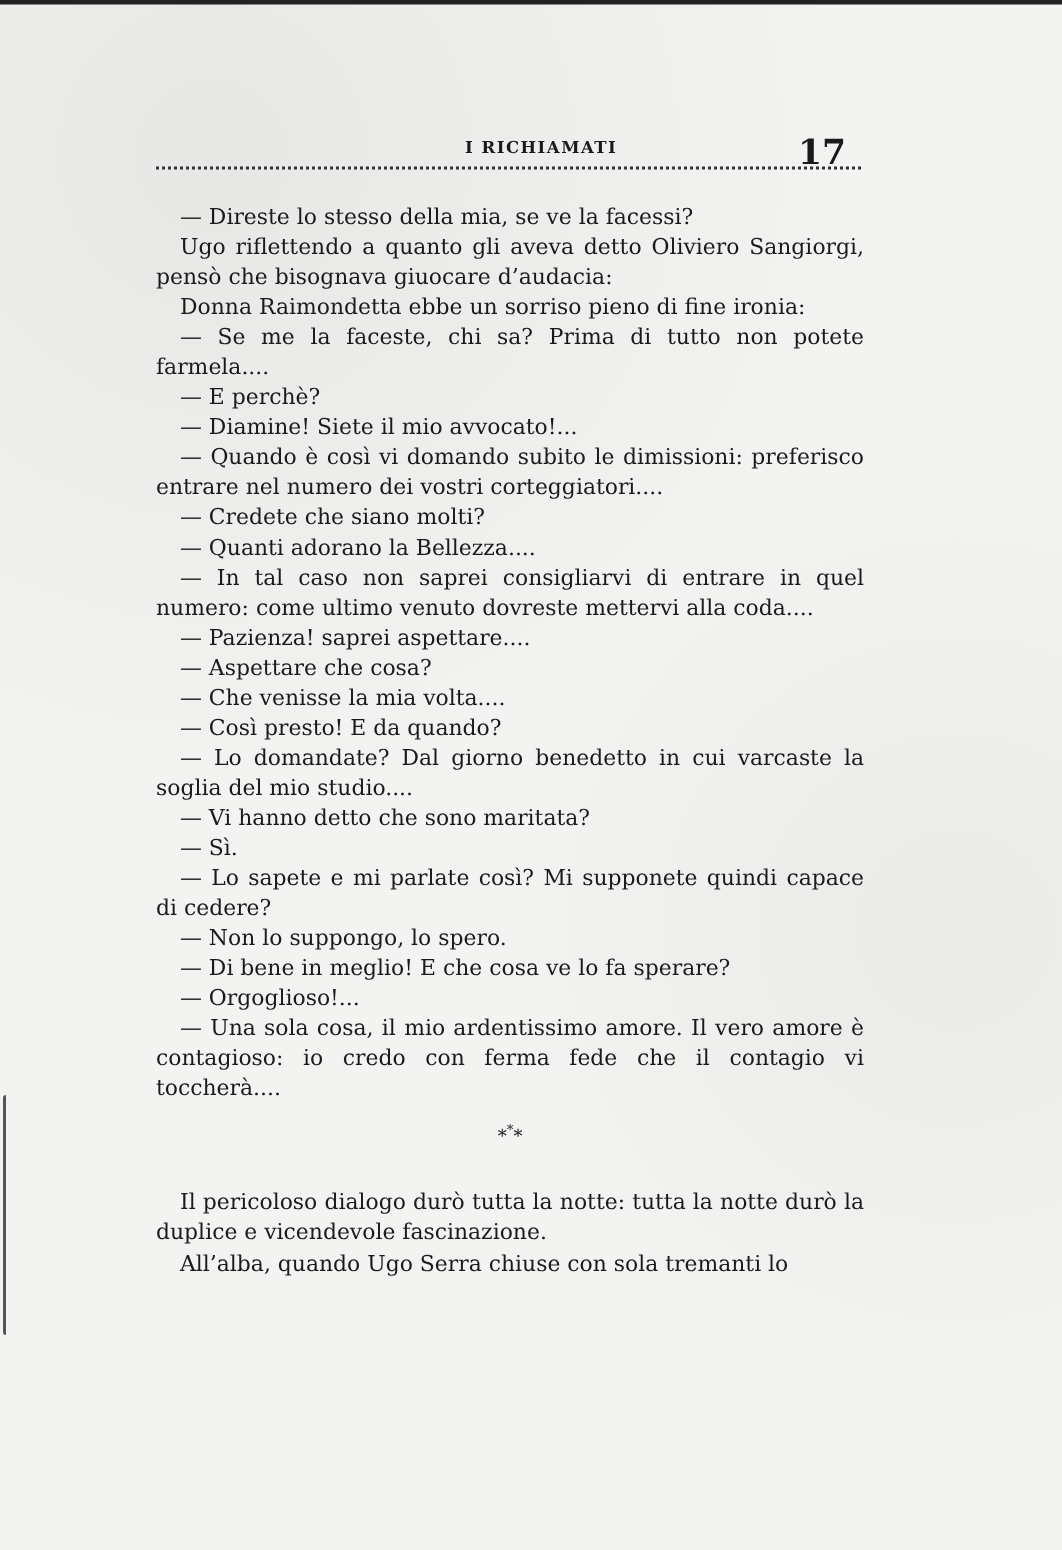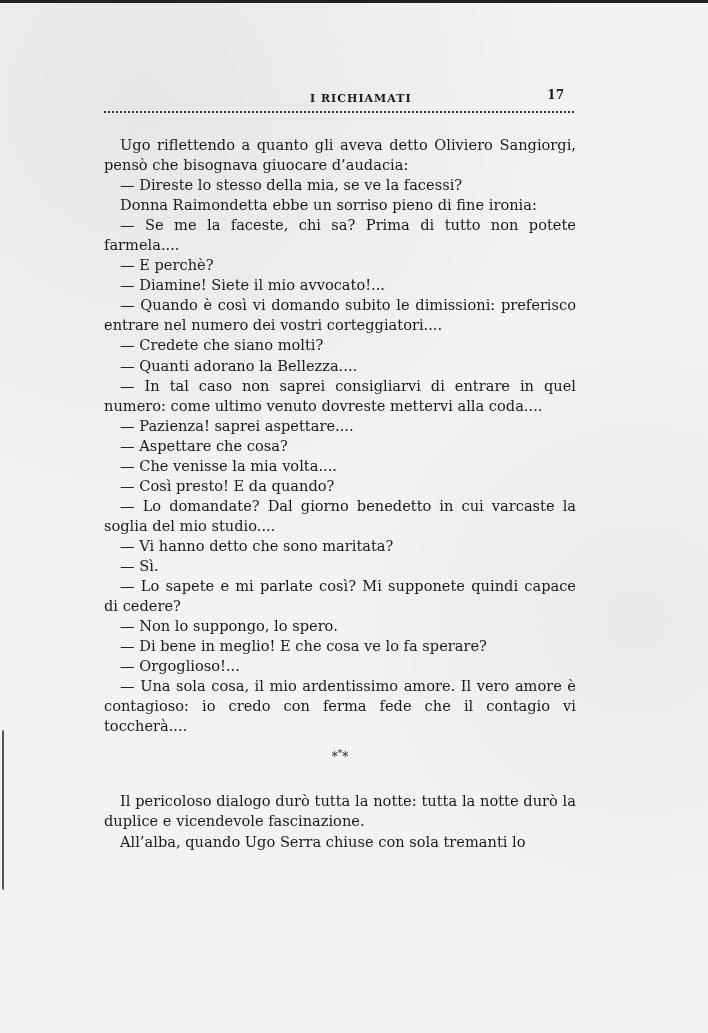--- a/index.html
+++ b/index.html
@@ -14,21 +14,21 @@
       color:#1a1a1a;
     }
     .top-edge { position:absolute; left:0; top:0; width:708px; height:3px; background:#222; }
     .left-binding { position:absolute; left:2px; top:730px; width:3px; height:160px; border-left:2px solid #555; border-radius:2px; }
     .page { position:absolute; left:104px; top:88px; width:472px; }
     .running-head { position:relative; height:20px; }
     .running-title {
       position:absolute; left:170px; top:4px;
       font-size:11px; letter-spacing:1px; font-weight:bold;margin-left:36px;
     }
-    .page-number { position:absolute; right:12px; top:0; font-size:12px; font-weight:bold;margin-left:36px; }
+    .page-number { position:absolute; right:12px; top:0; font-size:23px; font-weight:bold;margin-left:36px; }
     .rule {
       margin-top:3px; height:0; border-top:2px dotted #333; width:470px;
     }
     .text { margin-top:22px; font-size:14.6px; line-height:20.05px; text-align:justify; }
     .text p { margin:0; }
     .indent { text-indent:16px; }
     .asterism {
       text-align:center; font-size:12px; line-height:14px; margin:14px 0 26px 0;
     }
     .asterism span { display:inline-block; }
@@ -42,22 +42,22 @@
 
 <div class="page">
   <div class="running-head">
     <span class="running-title">I RICHIAMATI</span>
     <span class="page-number">17</span>
   </div>
   <div class="rule"></div>
 
   <div class="text">
     <div id="before">
+        <p class="indent">— Direste lo stesso della mia, se ve la facessi?</p>
         <p class="indent">Ugo riflettendo a quanto gli aveva detto Oliviero Sangiorgi, pensò che bisognava giuocare d’audacia:</p>
-        <p class="indent">— Direste lo stesso della mia, se ve la facessi?</p>
         <p class="indent">Donna Raimondetta ebbe un sorriso pieno di fine ironia:</p>
         <p class="indent">— Se me la faceste, chi sa? Prima di tutto non potete farmela....</p>
         <p class="indent">— E perchè?</p>
         <p class="indent">— Diamine! Siete il mio avvocato!...</p>
         <p class="indent">— Quando è così vi domando subito le dimissioni: preferisco entrare nel numero dei vostri corteggiatori....</p>
         <p class="indent">— Credete che siano molti?</p>
         <p class="indent">— Quanti adorano la Bellezza....</p>
         <p class="indent">— In tal caso non saprei consigliarvi di entrare in quel numero: come ultimo venuto dovreste mettervi alla coda....</p>
         <p class="indent">— Pazienza! saprei aspettare....</p>
         <p class="indent">— Aspettare che cosa?</p>

